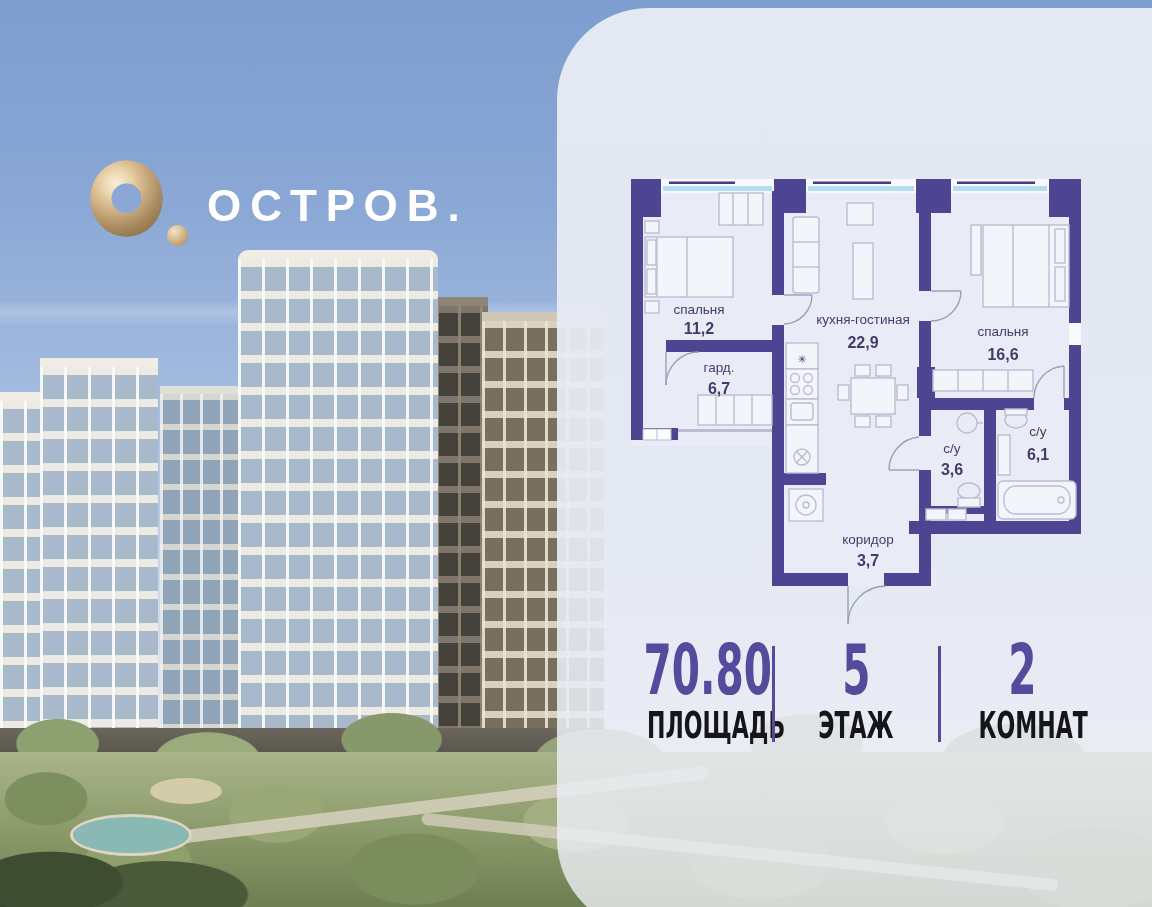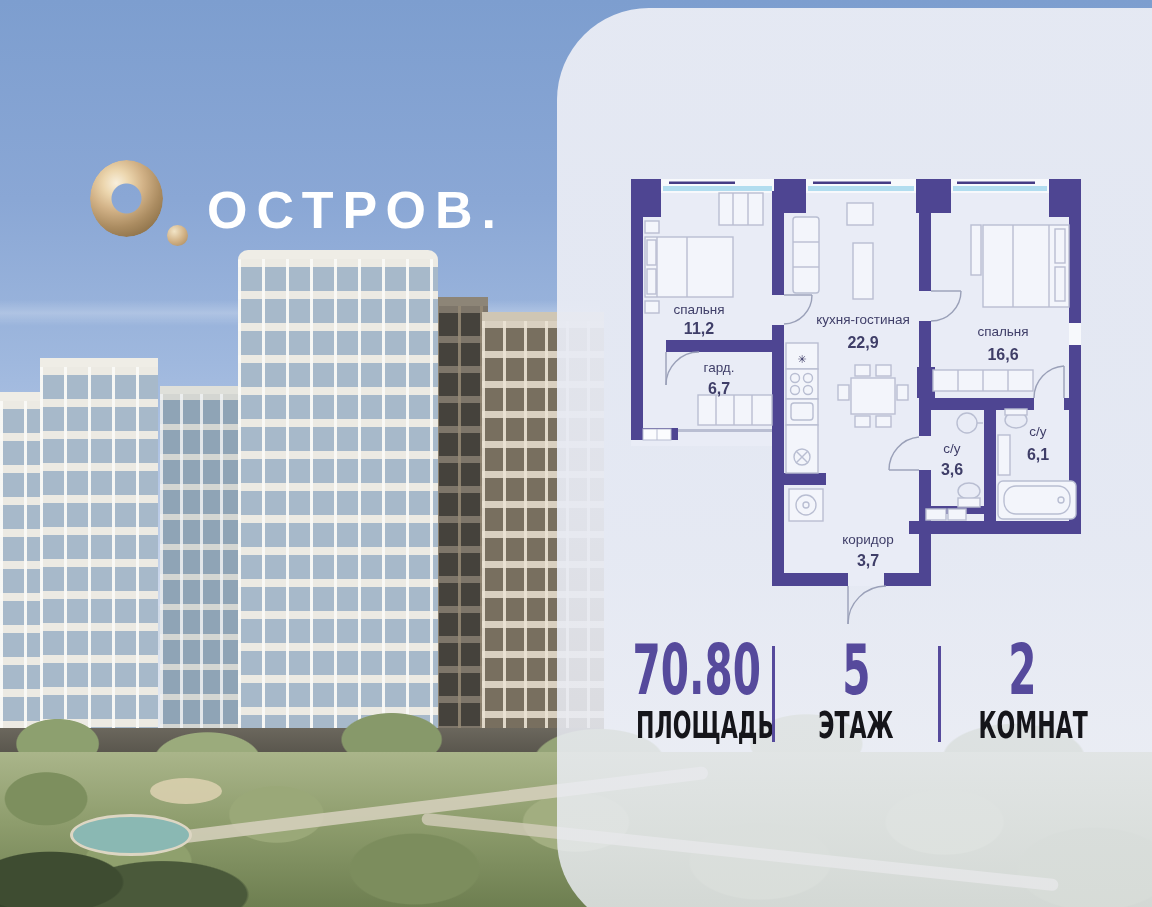--- a/index.html
+++ b/index.html
@@ -64,34 +64,34 @@
        radial-gradient(140px 55px at 65% 80%,#4a593a 0 60%,transparent 62%),
        radial-gradient(90px 45px at 5% 90%,#36452c 0 60%,transparent 62%);}
   
   .logo{position:absolute;left:90px;top:158px;width:440px;height:112px;}
   .ring{position:absolute;left:0;top:2px;width:73px;height:77px;border-radius:50%;
        background:radial-gradient(circle at 36% 30%,#f8efdc 0%,#ecd6ae 18%,#d2b287 38%,#ab8c61 62%,#93774e 78%,#c3a173 95%);
        -webkit-mask:radial-gradient(circle at 50% 50%,transparent 0 14.5px,#000 15.5px);
        mask:radial-gradient(circle at 50% 50%,transparent 0 14.5px,#000 15.5px);}
   .dot{position:absolute;left:77px;top:67px;width:21px;height:21px;border-radius:50%;
        background:radial-gradient(circle at 35% 30%,#f2e4c6,#cfae81 55%,#a3845a);}
-  .wordmark{position:absolute;left:117px;top:26px;font-size:52px;font-weight:700;
+  .wordmark{position:absolute;left:117px;top:26px;font-size:44px;font-weight:700;
        color:#ffffff;letter-spacing:9px;line-height:1;white-space:nowrap;}
   
   .panel{position:absolute;left:557px;top:8px;right:0;bottom:-24px;
        border-radius:92px 0 0 92px;
        background:linear-gradient(180deg,rgba(232,235,244,.97) 0%,rgba(232,235,244,.93) 55%,rgba(236,238,244,.8) 100%);}
   .plan{position:absolute;left:74px;top:165px;}
   .plan text{font-family:"Liberation Sans",sans-serif;fill:#3f3e68;}
   .room-name{font-size:13.5px;}
   .room-area{font-size:16px;font-weight:600;}
   
   .stats{position:absolute;left:0;right:0;top:630px;height:130px;}
   .stat{position:absolute;text-align:center;}
-  .stat1{left:29px;width:186px;text-align:center;}
+  .stat1{left:40px;width:186px;text-align:center;}
   .stat2{left:216px;width:166px;}
   .stat3{left:382px;width:166px;}
   .stat-value{display:inline-block;font-family:"DejaVu Sans",sans-serif;font-weight:700;
        font-size:70px;line-height:.92;color:#564a9c;transform:scaleX(.58);transform-origin:50% 0;}
   .stat-label{display:inline-block;font-family:"DejaVu Sans",sans-serif;font-weight:700;
        font-size:38px;line-height:1;color:#15151a;transform:scaleX(.58);transform-origin:50% 0;
        margin-top:4px;white-space:nowrap;}
   .stat-divider{position:absolute;top:8px;width:3px;height:96px;background:#564a9c;}
   .div1{left:215px;} .div2{left:381px;}
 </style>

